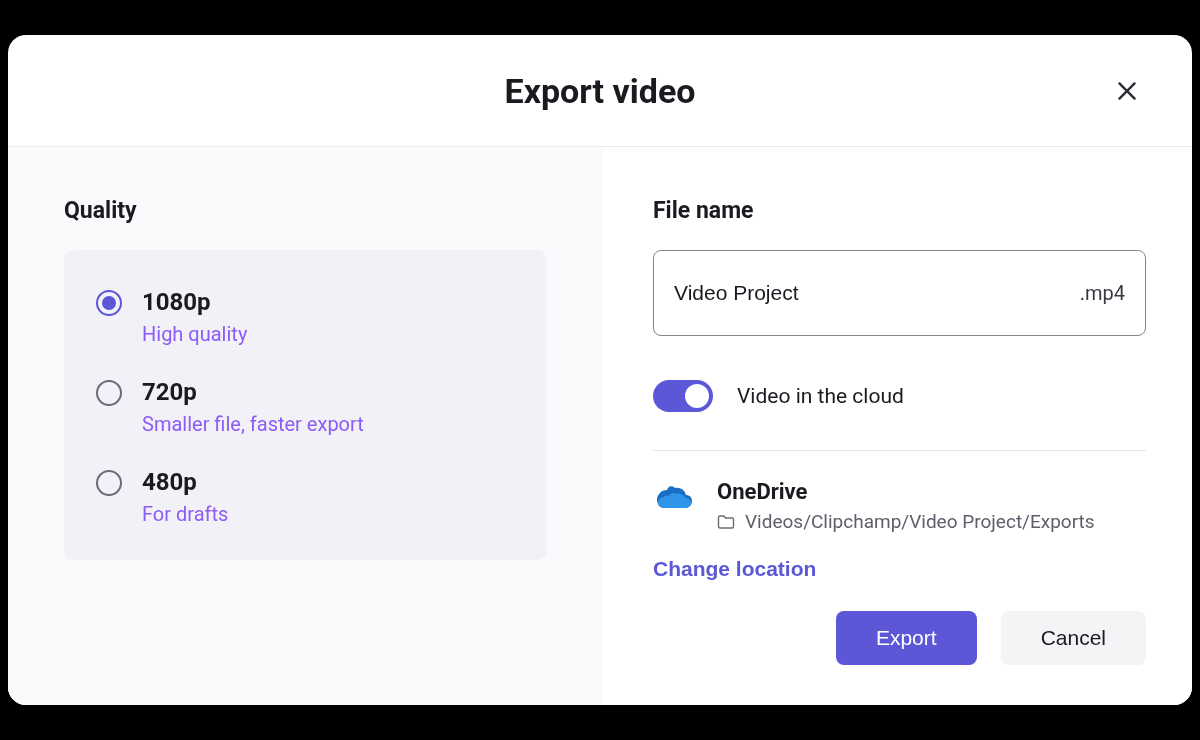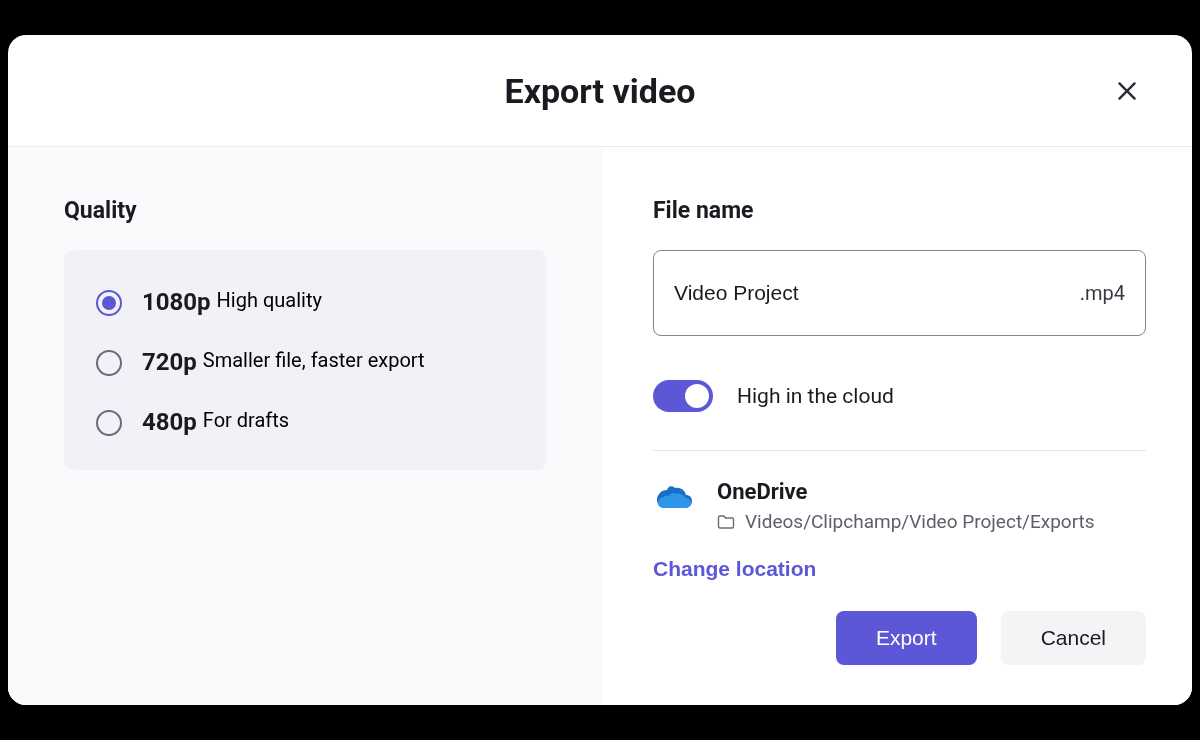--- a/index.html
+++ b/index.html
@@ -13,23 +13,23 @@
     .body { flex: 1; display: flex; }
     .left { width: 595px; background: #faf9fc; padding: 50px 56px 40px; }
     .right { flex: 1; background: #fff; padding: 50px 46px 40px 50px; display: flex; flex-direction: column; }
     .section-label { font-size: 23px; font-weight: 700; color: #1b1a20; margin-bottom: 26px; }
     .options { background: #f3f1f8; border-radius: 10px; padding: 28px 32px; }
     .option { display: flex; align-items: flex-start; gap: 20px; padding: 10px 0 22px; cursor: pointer; }
     .option:last-child { padding-bottom: 6px; }
     .radio { width: 26px; height: 26px; border: 2px solid #6b6a76; border-radius: 50%; flex-shrink: 0; margin-top: 2px; display: flex; align-items: center; justify-content: center; }
     .radio.selected { border-color: #5b57d6; }
     .radio.selected::after { content: ""; width: 14px; height: 14px; background: #5b57d6; border-radius: 50%; }
-    .option-text { display: flex; gap: 6px; }
+    .option-text { display: flex; flex-direction: column; gap: 6px; }
     .option-title { font-size: 24px; font-weight: 700; color: #1b1a20; }
-    .option-sub { font-size: 20px; color: #000000; }
+    .option-sub { font-size: 20px; color: #8b5cf6; }
     .input-row { display: flex; align-items: center; border: 1px solid #84838e; border-radius: 8px; padding: 30px 20px; margin-bottom: 44px; }
     .input-row input { flex: 1; border: none; outline: none; font-size: 21px; color: #1b1a20; background: transparent; }
     .ext { font-size: 20px; color: #3a3943; }
     .toggle-row { display: flex; align-items: center; gap: 24px; margin-bottom: 38px; }
     .toggle { width: 60px; height: 32px; background: #5b57d6; border-radius: 16px; position: relative; cursor: pointer; }
     .toggle::after { content: ""; position: absolute; right: 4px; top: 4px; width: 24px; height: 24px; background: #fff; border-radius: 50%; }
     .toggle-label { font-size: 21px; color: #1b1a20; }
     .divider { height: 1px; background: #e5e4ea; margin-bottom: 28px; }
     .cloud-row { display: flex; gap: 24px; align-items: flex-start; margin-bottom: 24px; }
     .cloud-icon { width: 40px; height: 28px; margin-top: 4px; flex-shrink: 0; }
@@ -91,21 +91,21 @@
 
     <div class="right">
       <div class="section-label">File name</div>
       <div class="input-row">
         <input type="text" value="Video Project" style="">
         <span class="ext">.mp4</span>
       </div>
 
       <div class="toggle-row">
         <div class="toggle"></div>
-        <div class="toggle-label">High in the cloud</div>
+        <div class="toggle-label">Video in the cloud</div>
       </div>
 
       <div class="divider"></div>
 
       <div class="cloud-row">
         <svg class="cloud-icon" viewBox="0 0 40 28">
           <path d="M14 7 C8 7 4 12 4 17 C4 22 8 25 13 25 L32 25 C36 25 39 22 39 18 C39 14 36 12 33 12 C32 7 27 4 22 5 C19 2 15 3 14 7 Z" fill="#1a6fc4"></path>
           <path d="M11 14 C8 14 5 17 5 20 C5 23 8 25 11 25 L32 25 C35 25 38 23 38 20 C38 17 35 15 32 15 C31 12 27 10 24 11 C21 9 17 10 16 13 C14 12 12 13 11 14 Z" fill="#2f95e8"></path>
         </svg>
         <div class="cloud-info">

